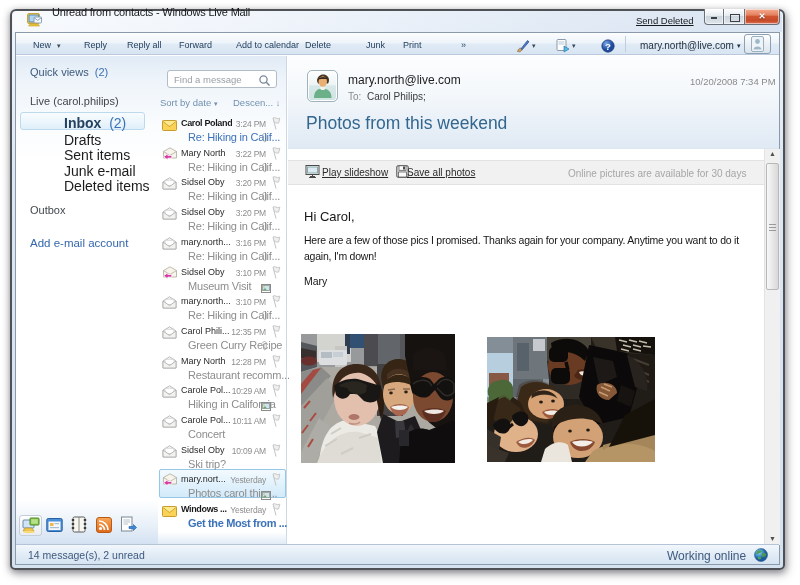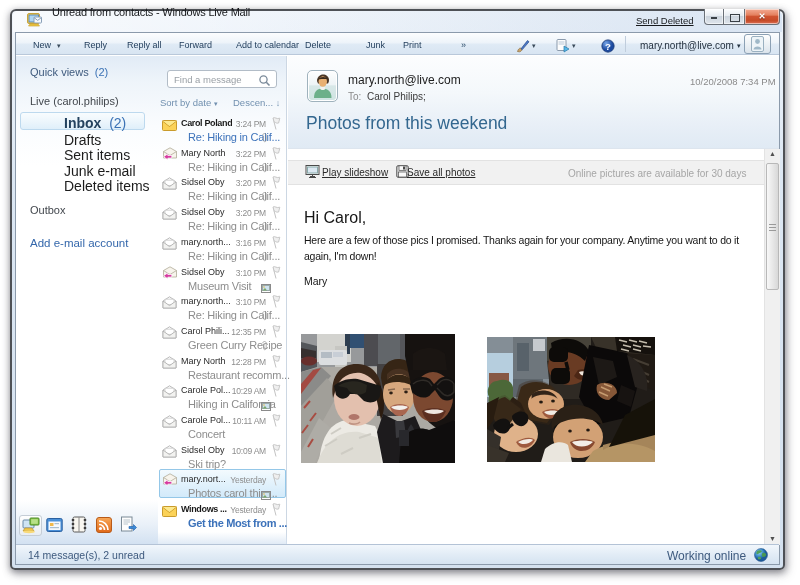--- a/index.html
+++ b/index.html
@@ -432,21 +432,21 @@
 <div class="abs" style="left:396px; top:164px;"><svg width="13" height="13" viewBox="0 0 13 13">
 <rect x="0.8" y="0.8" width="11.4" height="11.4" rx="1" fill="#e8e8e8" stroke="#4a4a4a"></rect>
 <rect x="3" y="0.8" width="7" height="4.5" fill="#fafafa" stroke="#4a4a4a" stroke-width="0.7"></rect>
 <rect x="7" y="1.5" width="2" height="3" fill="#4a4a4a"></rect>
 <rect x="2.5" y="7" width="8" height="5" fill="#fafafa" stroke="#4a4a4a" stroke-width="0.7"></rect>
 </svg></div>
 <div class="alink" style="left:322px;">Play slideshow</div>
 <div class="alink" style="left:407px;">Save all photos</div>
 <div class="abs" style="left:568px; top:168px; font-size:10px; color:#a6a6a6;">Online pictures are available for 30 days</div>
 
-<div class="abs" style="left:304px; top:209px; font-size:16px; color:#161616;">Hi Carol,</div>
+<div class="abs" style="left:304px; top:209px; font-size:13px; color:#161616;">Hi Carol,</div>
 <div class="abs" style="left:304px; top:233px; font-size:10.5px; color:#161616; white-space:nowrap; line-height:15.5px; letter-spacing:-0.23px;">Here are a few of those pics I promised. Thanks again for your company. Anytime you want to do it<br>again, I'm down!</div>
 <div class="abs" style="left:304px; top:275px; font-size:10.5px; color:#161616;">Mary</div>
 
 <div class="abs" style="left:301px; top:334px; width:154px; height:129px; overflow:hidden; filter:blur(0.5px);">
 <svg width="154" height="129" viewBox="0 0 154 129">
 <rect width="154" height="129" fill="#aca9a3"></rect>
 <rect x="0" y="0" width="118" height="33" fill="#97999b"></rect>
 <rect x="16" y="0" width="34" height="28" fill="#d3d3cf"></rect>
 <rect x="44" y="0" width="5" height="20" fill="#2e3e50"></rect>
 <rect x="49" y="0" width="17" height="14" fill="#315072"></rect>

